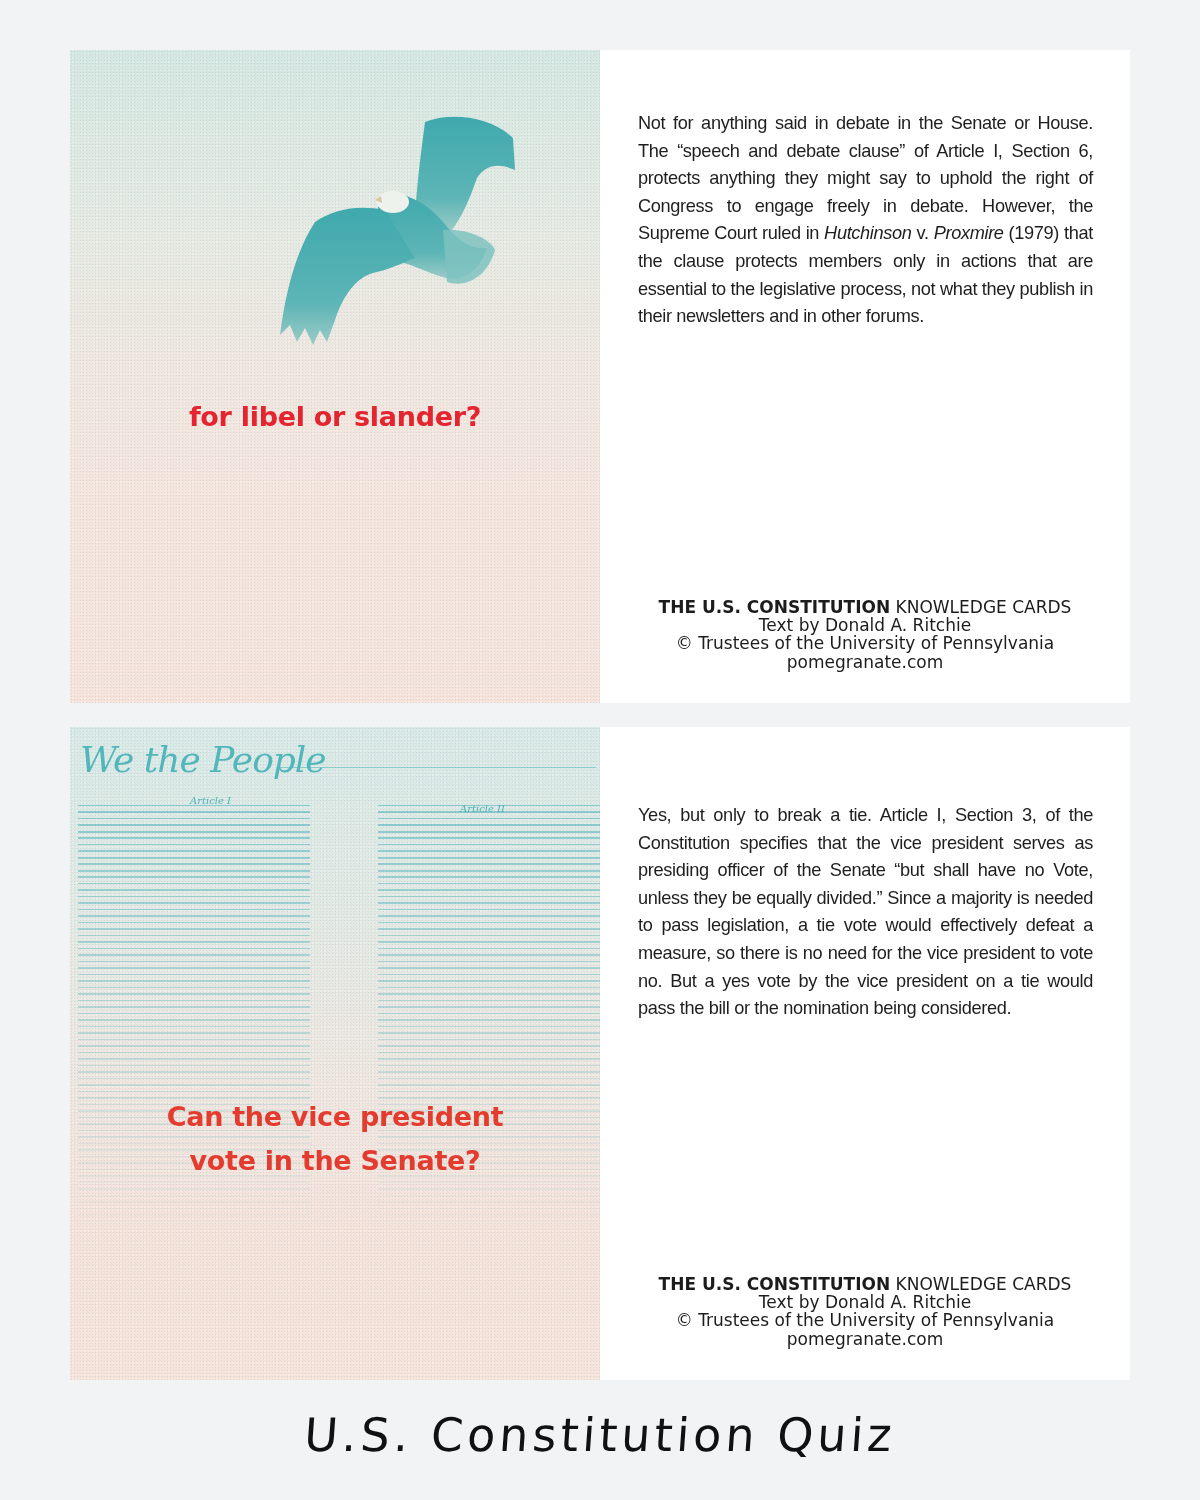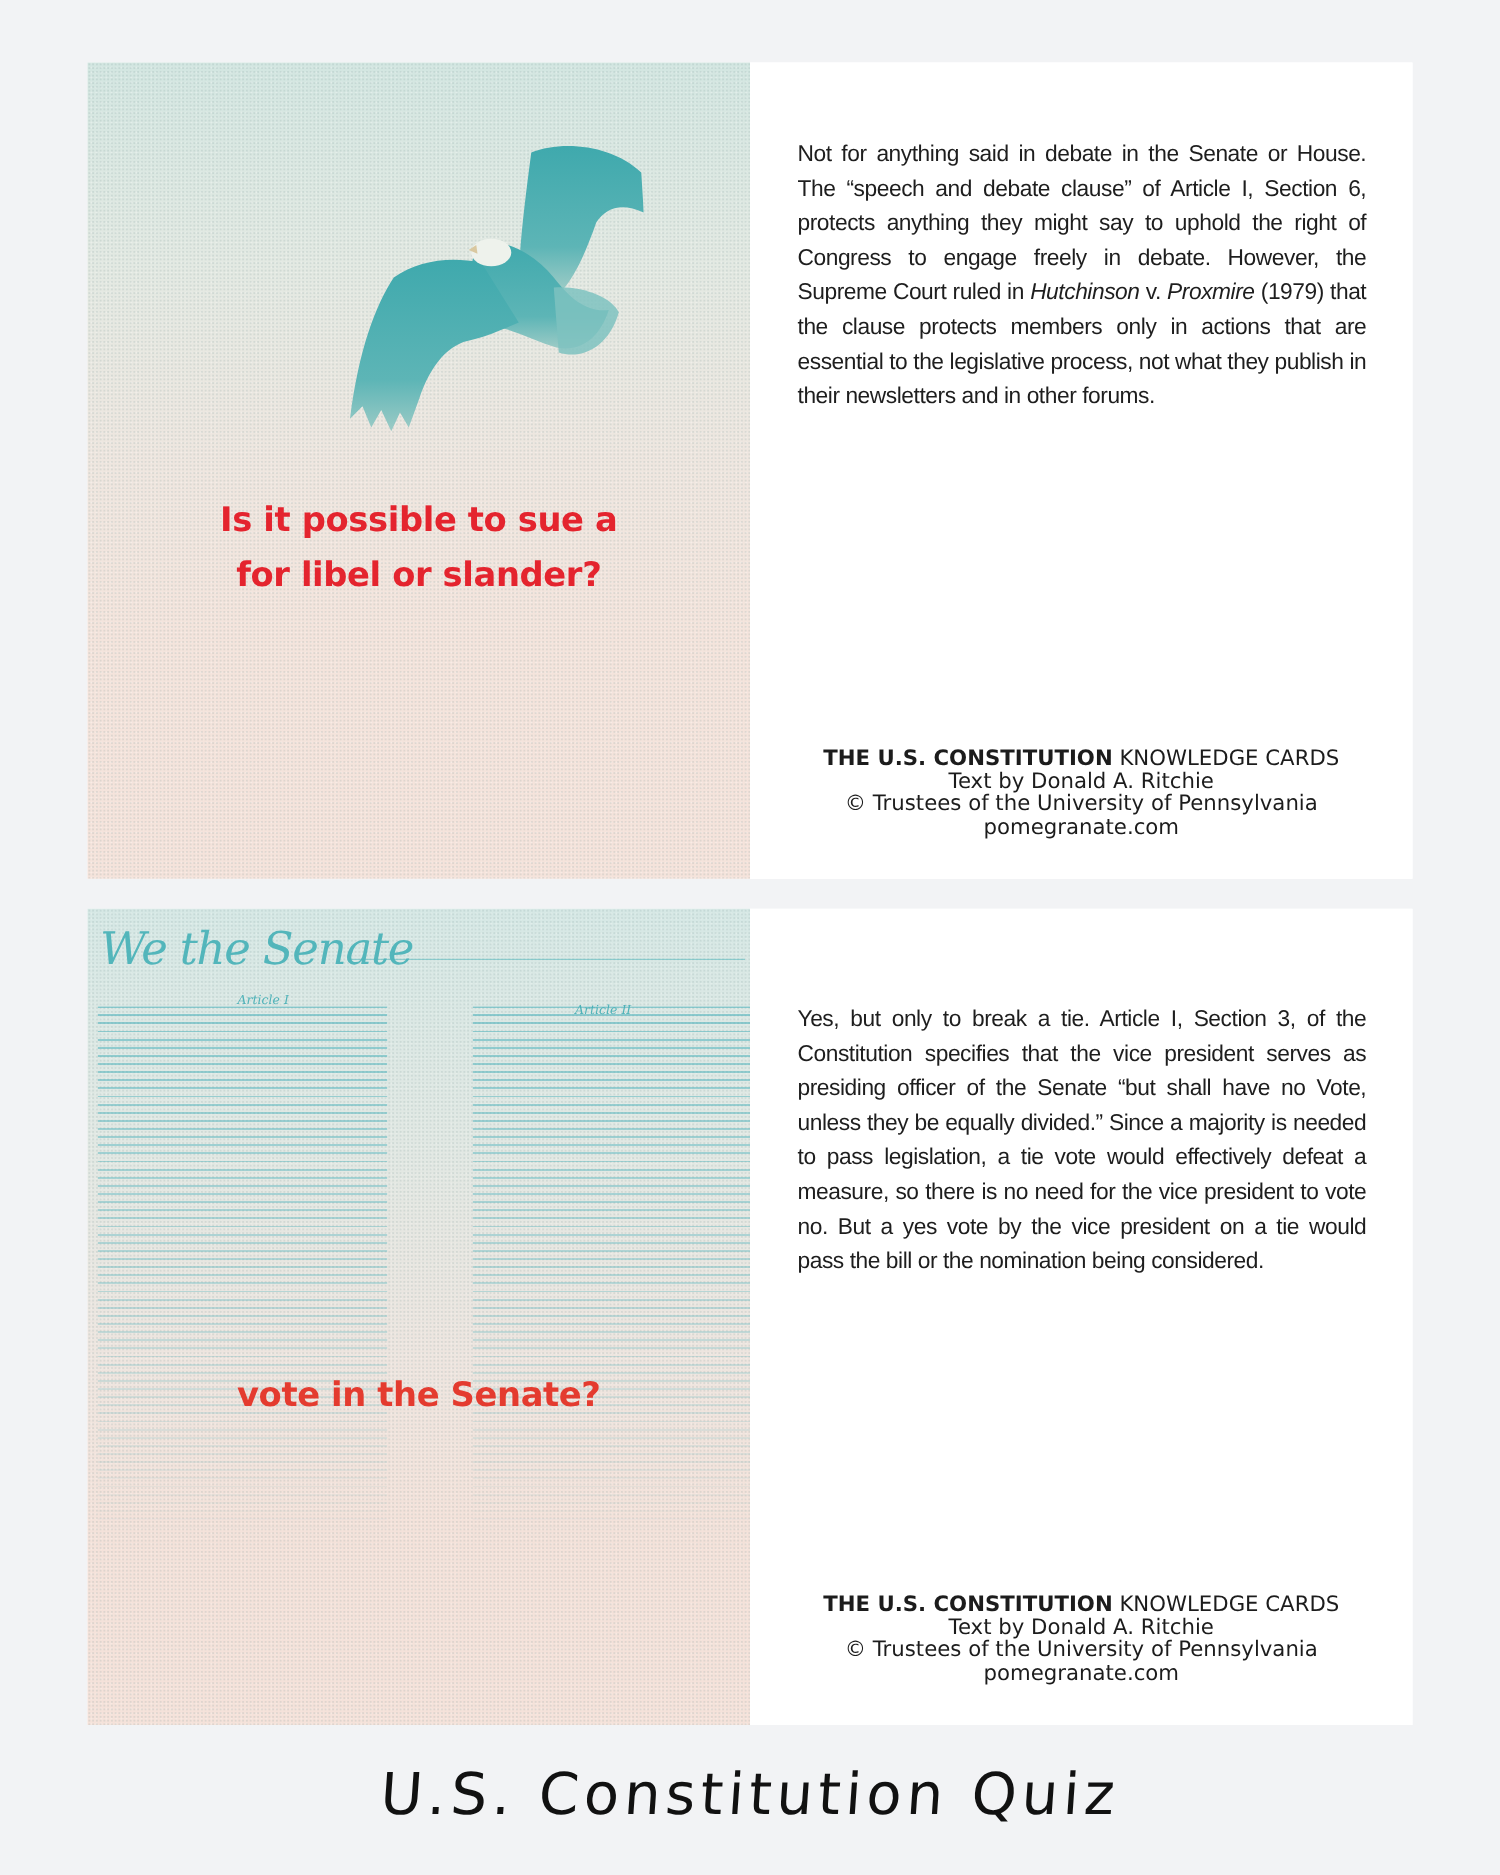--- a/index.html
+++ b/index.html
@@ -165,45 +165,45 @@
       <path d="M118 85 C135 80 160 90 178 112 C192 130 205 140 222 138 C215 160 200 172 180 168 C160 162 140 150 120 150 C110 140 108 100 118 85 Z" fill="url(#eg)"></path>
 
       <path d="M178 120 C200 118 225 128 230 140 C222 168 200 178 182 172 Z" fill="#7ec2c0" opacity="0.85"></path>
 
       <path d="M120 100 C95 95 70 98 50 112 C35 135 22 170 15 225 L25 215 L32 232 L40 218 L48 235 L55 220 L62 232 L70 210 C80 180 95 165 112 162 C128 158 140 152 150 148 Z" fill="url(#eg)"></path>
 
       <ellipse cx="128" cy="92" rx="16" ry="11" fill="#eef2ec"></ellipse>
       <path d="M110 90 L116 86 L117 93 Z" fill="#d9c8a0"></path>
     </svg>
     <div class="question">
-      <div>Is it possible to sue a</div>
       <div>for libel or slander?</div>
     </div>
   </div>
   <div class="back">
     <p class="answer"><span>Not for anything said in debate in the Senate or House. The “speech and debate clause” of Article I, Section 6, protects anything they might say to uphold the right of Congress to engage freely in debate. However, the Supreme Court ruled in </span><em>Hutchinson</em><span> v. </span><em>Proxmire</em><span> (1979) that the clause protects members only in actions that are essential to the legislative process, not what they publish in their newsletters and in other forums.</span></p>
     <div class="credits">
       <div><span class="bold">THE U.S. CONSTITUTION</span><span> KNOWLEDGE CARDS</span></div>
       <div>Text by Donald A. Ritchie</div>
       <div>© Trustees of the University of Pennsylvania</div>
       <div>pomegranate.com</div>
     </div>
   </div>
 </div>
 
 <div class="card bottom">
   <div class="front doc-bg">
     <div class="grain"></div>
-    <div class="doc-header">We the Senate</div>
+    <div class="doc-header">We the People</div>
     <div class="doc-sub"></div>
     <div class="article-label" style="left:85px; top:68px;margin-left:35px;">Article I</div>
     <div class="article-label" style="left:390px; top:76px;">Article II</div>
     <div class="doc-lines left"></div>
     <div class="doc-lines right"></div>
     <div class="question">
+      <div>Can the vice president</div>
       <div>vote in the Senate?</div>
     </div>
   </div>
   <div class="back">
     <p class="answer">Yes, but only to break a tie. Article I, Section 3, of the Constitution specifies that the vice president serves as presiding officer of the Senate “but shall have no Vote, unless they be equally divided.” Since a majority is needed to pass legislation, a tie vote would effectively defeat a measure, so there is no need for the vice president to vote no. But a yes vote by the vice president on a tie would pass the bill or the nomination being considered.</p>
     <div class="credits">
       <div><span class="bold">THE U.S. CONSTITUTION</span><span> KNOWLEDGE CARDS</span></div>
       <div>Text by Donald A. Ritchie</div>
       <div>© Trustees of the University of Pennsylvania</div>
       <div>pomegranate.com</div>

